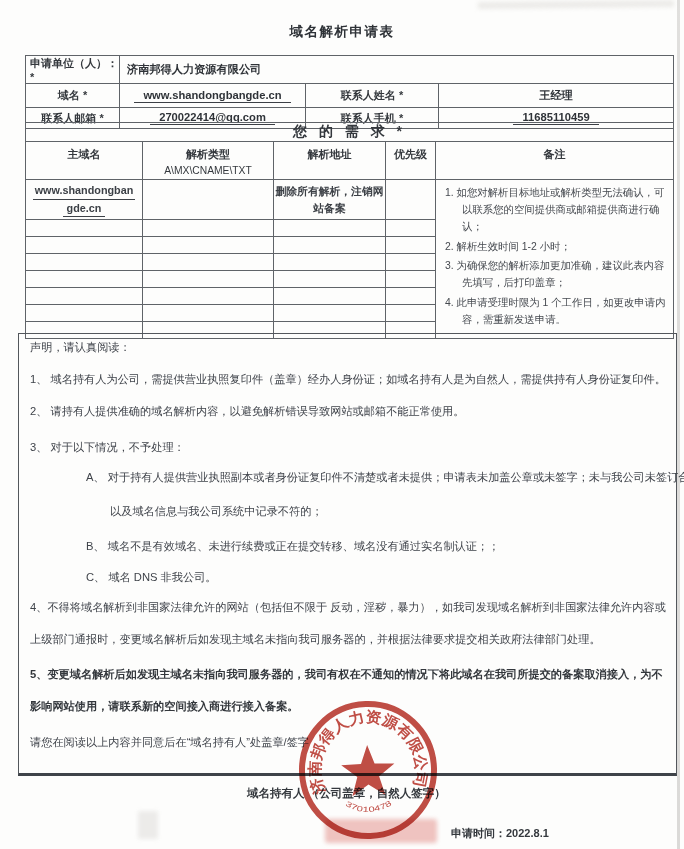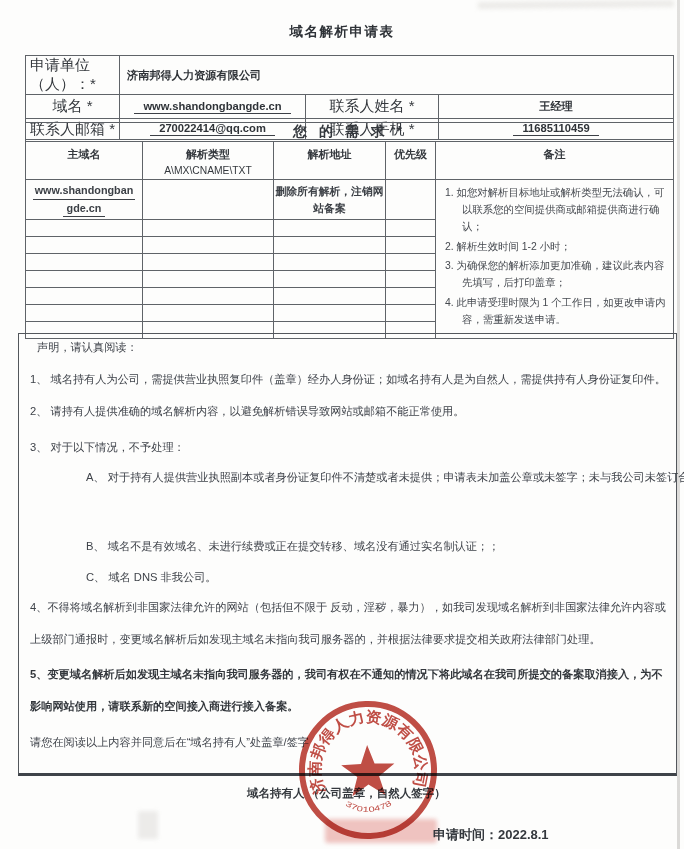--- a/index.html
+++ b/index.html
@@ -8,48 +8,48 @@
   .page { position:absolute; inset:0; background:#fdfdfc; }
 
   .title { position:absolute; top:23px; left:0; right:0; text-align:center;
            font-size:13.5px; font-weight:700; letter-spacing:1.5px; color:#2e3237; }
 
   table { border-collapse:collapse; table-layout:fixed; position:absolute; }
   td { border:1px solid #5f6368; font-size:11px; text-align:center; vertical-align:middle; overflow:hidden; color:#3c4046; }
 
   .t1 { left:25px; top:55px; width:648px; }
   .t1 .r1 { height:22px; } .t1 .r2 { height:24px; } .t1 .r3 { height:21px; }
-  .lbl { font-weight:400; font-size:15px; color:#34383d; }
+  .lbl { font-weight:700; font-size:11px; color:#34383d; }
   .lbl-left { text-align:left; padding-left:4px; }
   .val { font-weight:600; font-size:11.2px; color:#2f3338; }
   .val-left { text-align:left; padding-left:7px; }
   .und { display:inline-block; border-bottom:1px solid #3c4046; padding:0 9px 1px; }
 
   .t2 { left:25px; top:122px; width:648px; }
   .t2 .rsec { height:16px; } .t2 .rhdr { height:38px; } .t2 .rdata { height:38px; } .t2 .re { height:17px; }
   .sec { font-weight:700; font-size:14px; letter-spacing:4px; color:#34383d; }
   .hdr { font-weight:600; font-size:11px; vertical-align:top; padding-top:5px; color:#34383d; }
   .hdr .sub2 { font-weight:400; font-size:10.3px; margin-top:3px; }
   .dcell { font-weight:600; font-size:10.8px; line-height:1.55; padding:2px 1px; }
   .remark-cell { vertical-align:top; text-align:left; padding:5px 6px 0 9px; }
   .remark-cell ol { list-style:none; }
   .remark-cell li { font-size:10.4px; line-height:1.62; padding-left:17px; text-indent:-17px; margin-bottom:3px; color:#45494f; text-align:left; }
 
   .box { position:absolute; left:18px; top:333px; width:659px; height:443px;
          border:1px solid #53575c; border-bottom:3px solid #3f4349; background:transparent; }
   .dline { position:absolute; left:11px; white-space:nowrap; font-size:11.2px; line-height:14px; color:#3f434a; }
-  .dl0{top:6px;margin-left:7px;} .dl1{top:38px;} .dl2{top:70px;} .dl3{top:106px;}
+  .dl0{top:6px;} .dl1{top:38px;} .dl2{top:70px;} .dl3{top:106px;}
   .dl4{top:136px; left:67px;} .dl5{top:170px; left:91px;}
   .dl6{top:205px; left:67px;} .dl7{top:236px; left:67px;}
   .dl8{top:266px;} .dl9{top:298px;} .dl10{top:333px;} .dl11{top:365px;} .dl12{top:401px;}
   .bold { font-weight:700; color:#33373c; }
 
   .f-holder { position:absolute; left:247px; top:786px; font-size:11.5px; font-weight:600; color:#34383d; white-space:nowrap; }
   .f-agent  { position:absolute; left:248px; top:826px; font-size:11.5px; font-weight:600; color:#34383d;margin-top:40px; }
-  .f-time   { position:absolute; left:433px; top:826px; font-size:13px; font-weight:600; color:#34383d; }
+  .f-time   { position:absolute; left:451px; top:826px; font-size:11px; font-weight:600; color:#34383d; }
   .redact { position:absolute; left:325px; top:819px; width:112px; height:24px;
             background:rgba(235,178,174,0.78); filter:blur(2px); border-radius:3px; }
 
   .stamp { position:absolute; left:293px; top:695px; width:150px; height:150px;
            mix-blend-mode:multiply; opacity:0.93; transform:rotate(-2deg); }
 
   .smudge-top { position:absolute; left:478px; top:1px; width:196px; height:7px;
                 background:#dbd9d5; opacity:0.5; filter:blur(2px); transform:rotate(-0.6deg); }
   .smudge-bl { position:absolute; left:138px; top:811px; width:20px; height:28px;
                background:#d8d6d3; opacity:0.45; filter:blur(2px); }
@@ -176,20 +176,21 @@
         </tr>
       </tbody>
   </table>
 
   <div class="box">
     <p class="dline dl0">声明，请认真阅读：</p>
     <p class="dline dl1">1、 域名持有人为公司，需提供营业执照复印件（盖章）经办人身份证；如域名持有人是为自然人，需提供持有人身份证复印件。</p>
     <p class="dline dl2">2、 请持有人提供准确的域名解析内容，以避免解析错误导致网站或邮箱不能正常使用。</p>
     <p class="dline dl3">3、 对于以下情况，不予处理：</p>
     <p class="dline dl4">A、 对于持有人提供营业执照副本或者身份证复印件不清楚或者未提供；申请表未加盖公章或未签字；未与我公司未签订合同</p>
+    <p class="dline dl5">以及域名信息与我公司系统中记录不符的；</p>
     <p class="dline dl6">B、 域名不是有效域名、未进行续费或正在提交转移、域名没有通过实名制认证；；</p>
     <p class="dline dl7">C、 域名 DNS 非我公司。</p>
     <p class="dline dl8">4、不得将域名解析到非国家法律允许的网站（包括但不限于 反动，淫秽，暴力），如我司发现域名解析到非国家法律允许内容或</p>
     <p class="dline dl9">上级部门通报时，变更域名解析后如发现主域名未指向我司服务器的，并根据法律要求提交相关政府法律部门处理。</p>
     <p class="dline dl10 bold">5、变更域名解析后如发现主域名未指向我司服务器的，我司有权在不通知的情况下将此域名在我司所提交的备案取消接入，为不</p>
     <p class="dline dl12">请您在阅读以上内容并同意后在“域名持有人”处盖章/签字</p>
     <p class="dline dl11 bold">影响网站使用，请联系新的空间接入商进行接入备案。</p>
   </div>
 
   <div class="f-holder">域名持有人 （公司盖章，自然人签字）</div>

